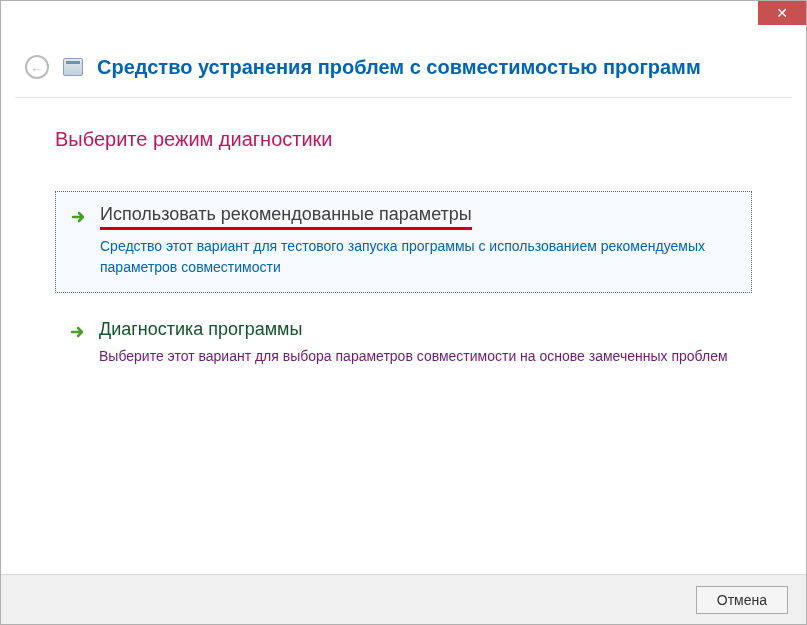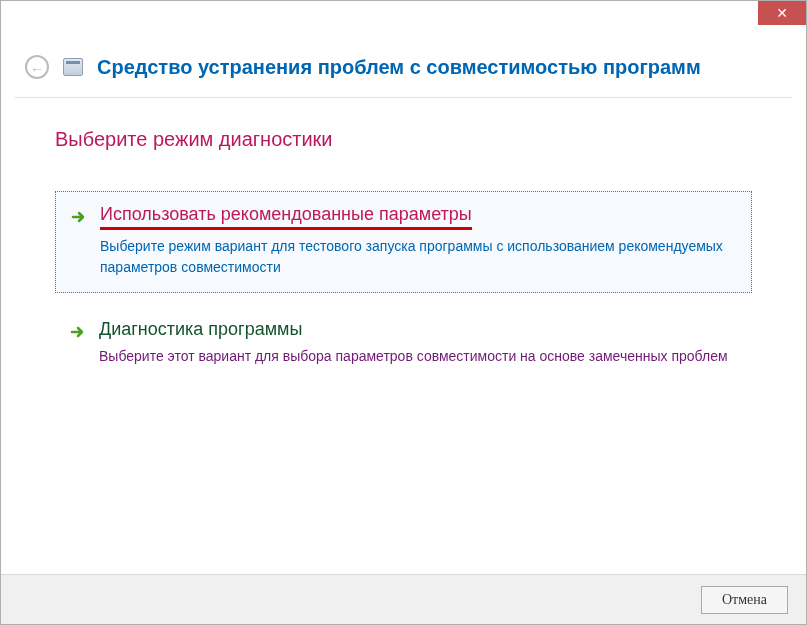--- a/index.html
+++ b/index.html
@@ -120,21 +120,21 @@
     }
     .arrow-icon svg {
       width: 16px;
       height: 16px;
     }
     .option-text {
       flex: 1;
     }
     .option-title {
       font-size: 18px;
-      color: #be185d;
+      color: #404040;
       font-weight: 400;
       margin-bottom: 6px;
       display: inline-block;
     }
     .option-title.underlined {
       border-bottom: 3px solid #cc0000;
       padding-bottom: 2px;
     }
     .option-desc {
       font-size: 14px;
@@ -152,21 +152,20 @@
       bottom: 0;
       left: 0;
       right: 0;
       height: 50px;
       border-top: 1px solid #d8d8d8;
       background: #f0f0f0;
       display: flex;
       justify-content: flex-end;
       align-items: center;
       padding-right: 18px;
-      font-family: Liberation Serif, serif;
     }
     .cancel-btn {
       padding: 5px 20px;
       background: #f5f5f5;
       border: 1px solid #aaaaaa;
       font-size: 14px;
       color: #333333;
       cursor: pointer;
       font-family: inherit;
     }
@@ -194,21 +193,21 @@
 
     <div class="option-box selected">
       <div class="option-row">
         <div class="arrow-icon">
           <svg viewBox="0 0 16 16">
             <path d="M2 8 L11 8 M8 4 L12 8 L8 12" stroke="#4aa020" stroke-width="2.5" fill="none" stroke-linecap="round" stroke-linejoin="round"></path>
           </svg>
         </div>
         <div class="option-text">
           <div class="option-title underlined">Использовать рекомендованные параметры</div>
-          <div class="option-desc">Выберите режим вариант для тестового запуска программы с использованием рекомендуемых параметров совместимости</div>
+          <div class="option-desc">Средство этот вариант для тестового запуска программы с использованием рекомендуемых параметров совместимости</div>
         </div>
       </div>
     </div>
 
     <div class="option-box option-plain">
       <div class="option-row">
         <div class="arrow-icon">
           <svg viewBox="0 0 16 16">
             <path d="M2 8 L11 8 M8 4 L12 8 L8 12" stroke="#4aa020" stroke-width="2.5" fill="none" stroke-linecap="round" stroke-linejoin="round"></path>
           </svg>

